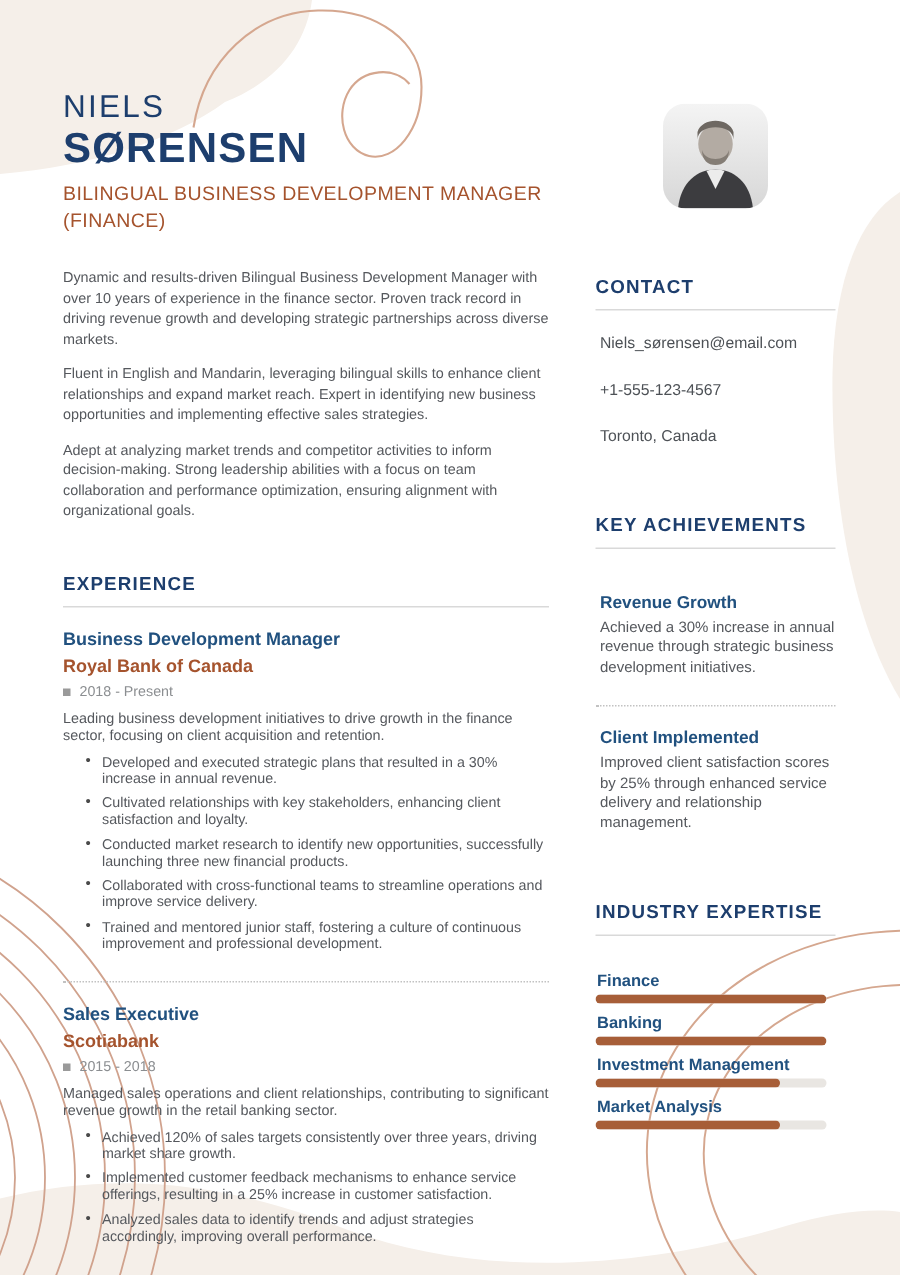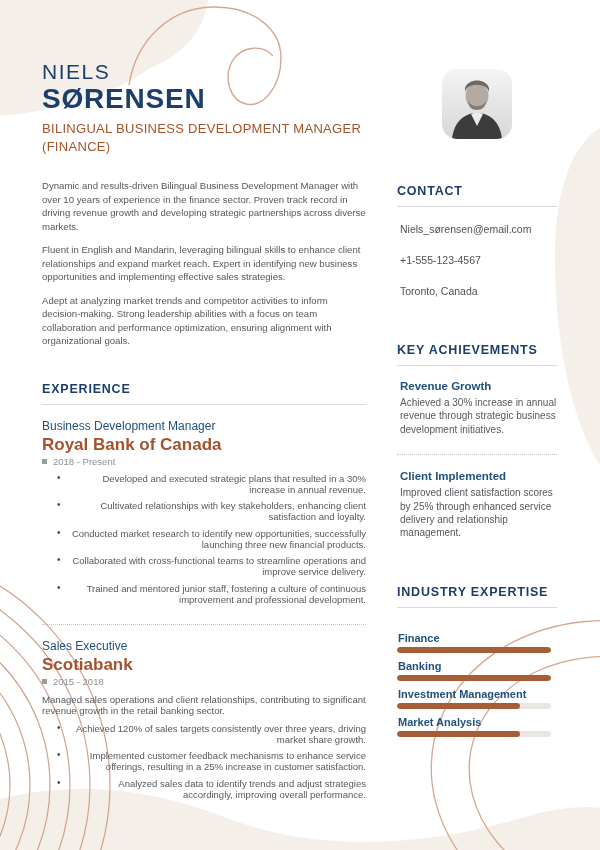--- a/index.html
+++ b/index.html
@@ -22,42 +22,42 @@
 
   .summary{margin-top:24px;}
   .summary p{margin:0 0 10px 0;font-size:9.6px;line-height:13.5px;color:#55585d;}
 
   .section-heading{font-size:12.5px;line-height:15px;font-weight:800;letter-spacing:.8px;color:#1d3e6d;margin:0;}
   .rule{border:none;border-top:1px solid #d9d9d9;margin:7px 0 0 0;}
   .dotted-rule{border:none;border-top:1px dotted #c2c2c2;margin:0;}
 
   .experience{margin-top:34px;}
   .job{margin-top:14px;}
-  .job-title{font-size:12px;line-height:15px;font-weight:400;color:#21517f;}
-  .job-company{margin-top:4px;font-size:17px;line-height:13px;font-weight:700;color:#a5532d;}
+  .job-title{font-size:12px;line-height:15px;font-weight:700;color:#21517f;}
+  .job-company{margin-top:4px;font-size:12px;line-height:13px;font-weight:700;color:#a5532d;}
   .job-dates{margin-top:5px;font-size:9.5px;line-height:11px;color:#8b8e91;display:flex;align-items:center;}
   .date-square{display:inline-block;width:5px;height:5px;background:#9a9a9a;margin-right:6px;}
   .job-desc{margin-top:7px;font-size:9.6px;line-height:11.5px;color:#55585d;}
   .job-bullets{margin:6px 0 0 0;padding:0;list-style:none;}
-  .job-bullets li{position:relative;margin:0 0 5.5px 0;padding-left:26px;font-size:9.5px;line-height:11px;color:#55585d;text-align:right;}
+  .job-bullets li{position:relative;margin:0 0 5.5px 0;padding-left:26px;font-size:9.5px;line-height:11px;color:#55585d;}
   .job-bullets li::before{content:"•";position:absolute;left:15px;top:-1px;color:#4a4a4a;font-size:10px;}
   .job-sep{margin:19px 0 0 0;}
 
   
   .right-col{position:absolute;left:397px;top:69px;width:160px;z-index:1;}
   .photo-wrap{width:70px;height:70px;margin:0 auto;border-radius:15px;overflow:hidden;}
   .photo-wrap svg{display:block;}
   .side-section.contact{margin-top:45px;}
   .side-list{margin-top:16px;}
   .side-item{padding-left:3px;font-size:10.5px;line-height:12px;color:#4d5156;margin-bottom:19px;}
   .side-item:last-child{margin-bottom:16px;}
 
   .side-section.achievements{margin-top:46px;}
   .ach-item{padding-left:3px;}
-  .ach-item.first{margin-top:14px;}
+  .ach-item.first{margin-top:30px;}
   .ach-item.second{margin-top:15px;}
   .ach-title{font-size:11.5px;line-height:13px;font-weight:700;color:#21517f;}
   .ach-text{margin-top:3px;font-size:10px;line-height:13.4px;color:#55585d;}
   .ach-sep{margin-top:18px;}
 
   .side-section.expertise{margin-top:45px;}
   .skills{margin-top:24px;}
   .skill{margin-bottom:7px;}
   .skill-label{font-size:11px;line-height:12px;font-weight:700;color:#21517f;padding-left:1px;}
   .skill-track{margin-top:3px;width:154px;height:6px;border-radius:3px;background:#e9e6e2;overflow:hidden;}
@@ -111,20 +111,21 @@
       <h2 class="section-heading">EXPERIENCE</h2>
       <hr class="rule">
 
       <article class="job">
         <div class="job-title">Business Development Manager</div>
         <div class="job-company">Royal Bank of Canada</div>
         <div class="job-dates">
           <span class="date-square"></span>
           <span>2018 - Present</span>
         </div>
+        <div class="job-desc">Leading business development initiatives to drive growth in the finance sector, focusing on client acquisition and retention.</div>
         <ul class="job-bullets">
           <li>Developed and executed strategic plans that resulted in a 30% increase in annual revenue.</li>
           <li>Cultivated relationships with key stakeholders, enhancing client satisfaction and loyalty.</li>
           <li>Conducted market research to identify new opportunities, successfully launching three new financial products.</li>
           <li>Collaborated with cross-functional teams to streamline operations and improve service delivery.</li>
           <li>Trained and mentored junior staff, fostering a culture of continuous improvement and professional development.</li>
         </ul>
       </article>
 
       <hr class="dotted-rule job-sep">

